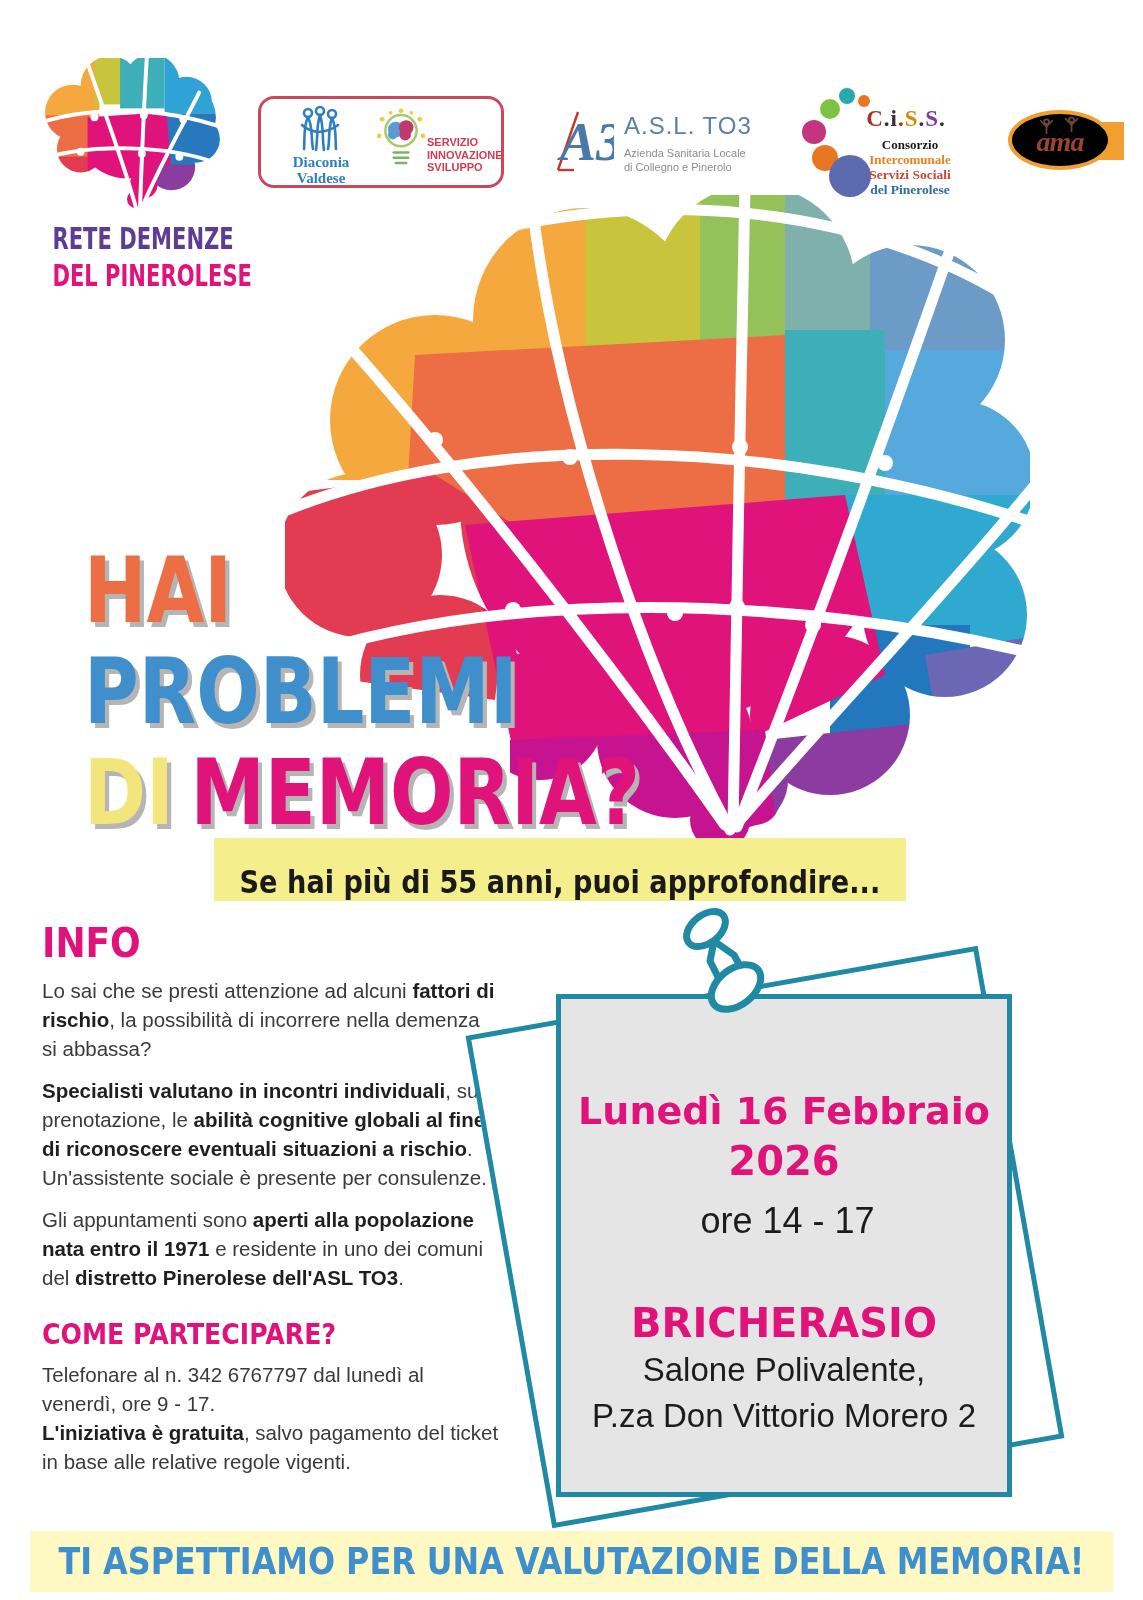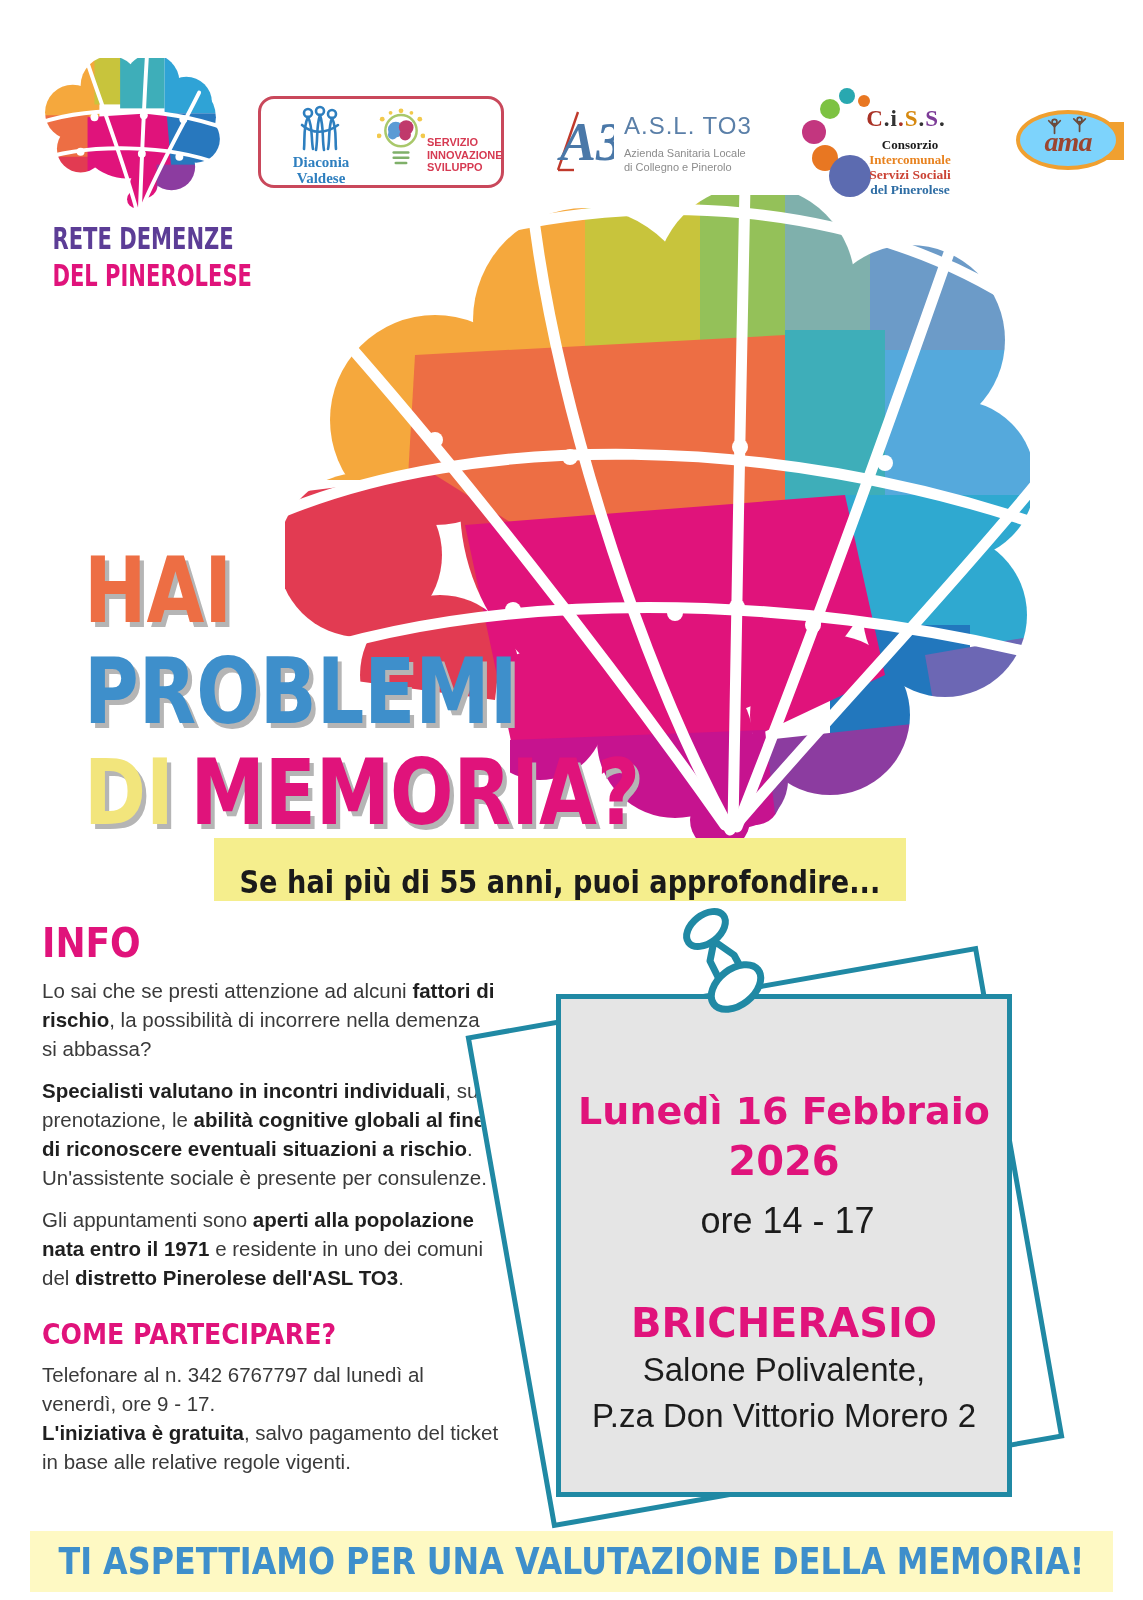--- a/index.html
+++ b/index.html
@@ -37,21 +37,21 @@
                   font-family:"Liberation Serif", serif; font-weight:bold; font-size:23px; letter-spacing:1px; }
   .ciss-line { position:absolute; left:52px; width:132px; text-align:center;
                font-family:"Liberation Serif", serif; font-weight:bold; }
   .ciss-l1 { top:51px; font-size:13px; color:#1a1a1a; }
   .ciss-l2 { top:66px; font-size:13px; color:#E8821E; }
   .ciss-l3 { top:81px; font-size:13.5px; color:#CB4335; }
   .ciss-l4 { top:96px; font-size:13.5px; color:#2E6DA4; }
 
   .ama-box { position:absolute; left:1004px; top:110px; width:122px; height:62px; }
   .ama-rect { position:absolute; left:94px; top:12px; width:26px; height:38px; background:#F0A030; }
-  .ama-oval { position:absolute; left:12px; top:0; width:104px; height:60px; background:#7dd3fc;
+  .ama-oval { position:absolute; left:4px; top:0; width:104px; height:60px; background:#000000;
               border:4px solid #F0A030; border-radius:50%; }
   .ama-fig-svg { position:absolute; left:0; top:0; width:96px; height:52px; }
   .ama-text { position:absolute; left:0; top:12px; width:96px; text-align:center;
               font-family:"Liberation Serif", serif; font-style:italic; font-weight:bold;
               font-size:28px; color:#9B4530; letter-spacing:-1px; }
 
   
   .big-brain { position:absolute; left:285px; top:195px; width:745px; height:650px; }
 
   

